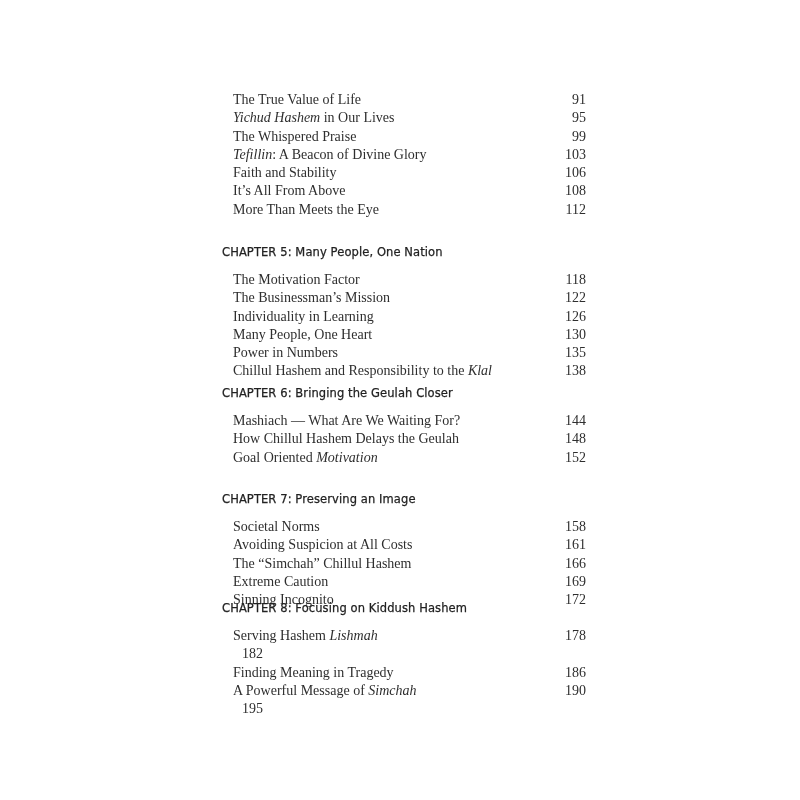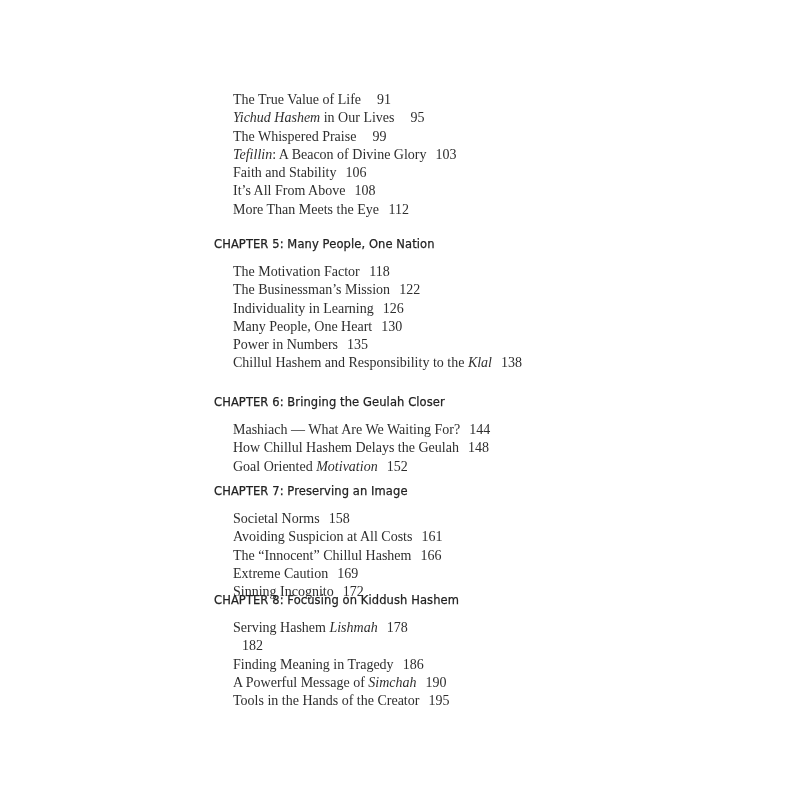--- a/index.html
+++ b/index.html
@@ -4,26 +4,26 @@
   <style>
     html, body { margin: 0; padding: 0; }
     body {
       width: 800px; height: 800px; background: #ffffff; position: relative;
       overflow: hidden; color: #2a2a2a;
     }
     .page { position: absolute; left: 0; top: 0; width: 800px; height: 800px; }
     .toc-section { position: absolute; left: 214px; width: 372px; }
     .chapter-heading {
       font-family: "DejaVu Sans", sans-serif; font-size: 11.5px; font-weight: normal;
-      letter-spacing: 0.1px; color: #222; height: 18px; line-height: 18px; margin: 0;
+      letter-spacing: 0.1px; color: #222; height: 18px; line-height: 18px; margin: 8px;
       -webkit-text-stroke: 0.25px #222;
     }
     .entries { margin-top: 10px; }
     .entry {
-      display: flex; align-items: baseline;
+      display: flex; justify-content: space-between; align-items: baseline;
       padding-left: 19px; height: 18.3px; line-height: 18.3px;
       font-family: "Liberation Serif", "DejaVu Serif", serif; font-size: 14px; color: #2e2e2e;
     }
     .entry .title i { }
     .entry .pg { text-align: right; min-width: 30px; }
   </style>
 </head>
 <body>
 
 <div class="page">
@@ -82,21 +82,21 @@
           <div class="entry">
             <span class="title"><span>Power in Numbers</span></span>
             <span class="pg">135</span>
           </div>
           <div class="entry">
             <span class="title"><span>Chillul Hashem and Responsibility to the </span><i>Klal</i></span>
             <span class="pg">138</span>
           </div>
         </div>
       </div>
-      <div class="toc-section" style="top: 393px;">
+      <div class="toc-section" style="top: 376px;">
         <div class="chapter-heading">CHAPTER 6: Bringing the Geulah Closer</div>
         <div class="entries">
           <div class="entry">
             <span class="title"><span>Mashiach — What Are We Waiting For?</span></span>
             <span class="pg">144</span>
           </div>
           <div class="entry">
             <span class="title"><span>How Chillul Hashem Delays the Geulah</span></span>
             <span class="pg">148</span>
           </div>
@@ -111,21 +111,21 @@
         <div class="entries">
           <div class="entry">
             <span class="title"><span>Societal Norms</span></span>
             <span class="pg">158</span>
           </div>
           <div class="entry">
             <span class="title"><span>Avoiding Suspicion at All Costs</span></span>
             <span class="pg">161</span>
           </div>
           <div class="entry">
-            <span class="title"><span>The “Innocent” Chillul Hashem</span></span>
+            <span class="title"><span>The “Simchah” Chillul Hashem</span></span>
             <span class="pg">166</span>
           </div>
           <div class="entry">
             <span class="title"><span>Extreme Caution</span></span>
             <span class="pg">169</span>
           </div>
           <div class="entry">
             <span class="title"><span>Sinning Incognito</span></span>
             <span class="pg">172</span>
           </div>
@@ -143,19 +143,18 @@
           </div>
           <div class="entry">
             <span class="title"><span>Finding Meaning in Tragedy</span></span>
             <span class="pg">186</span>
           </div>
           <div class="entry">
             <span class="title"><span>A Powerful Message of </span><i>Simchah</i></span>
             <span class="pg">190</span>
           </div>
           <div class="entry">
-            <span class="title"><span>Tools in the Hands of the Creator</span></span>
             <span class="pg">195</span>
           </div>
         </div>
       </div>
     </div>
 </div>
 
 </body></html>

